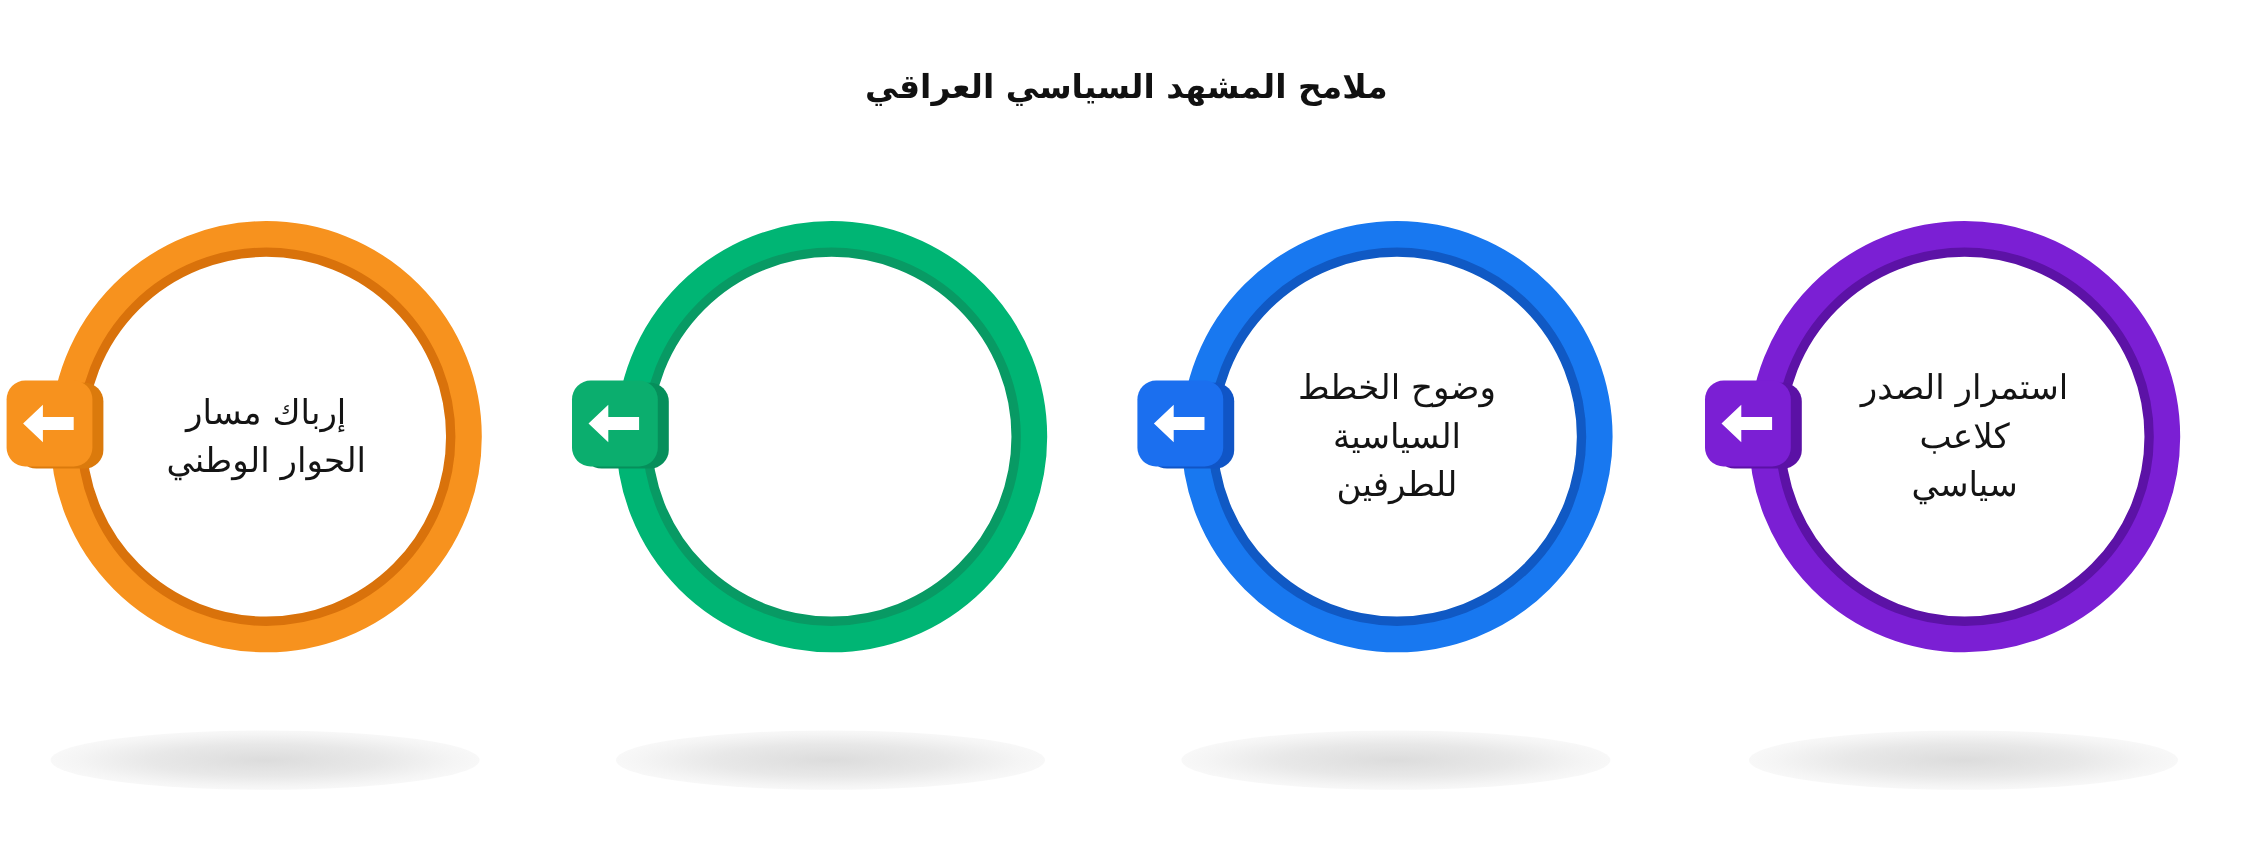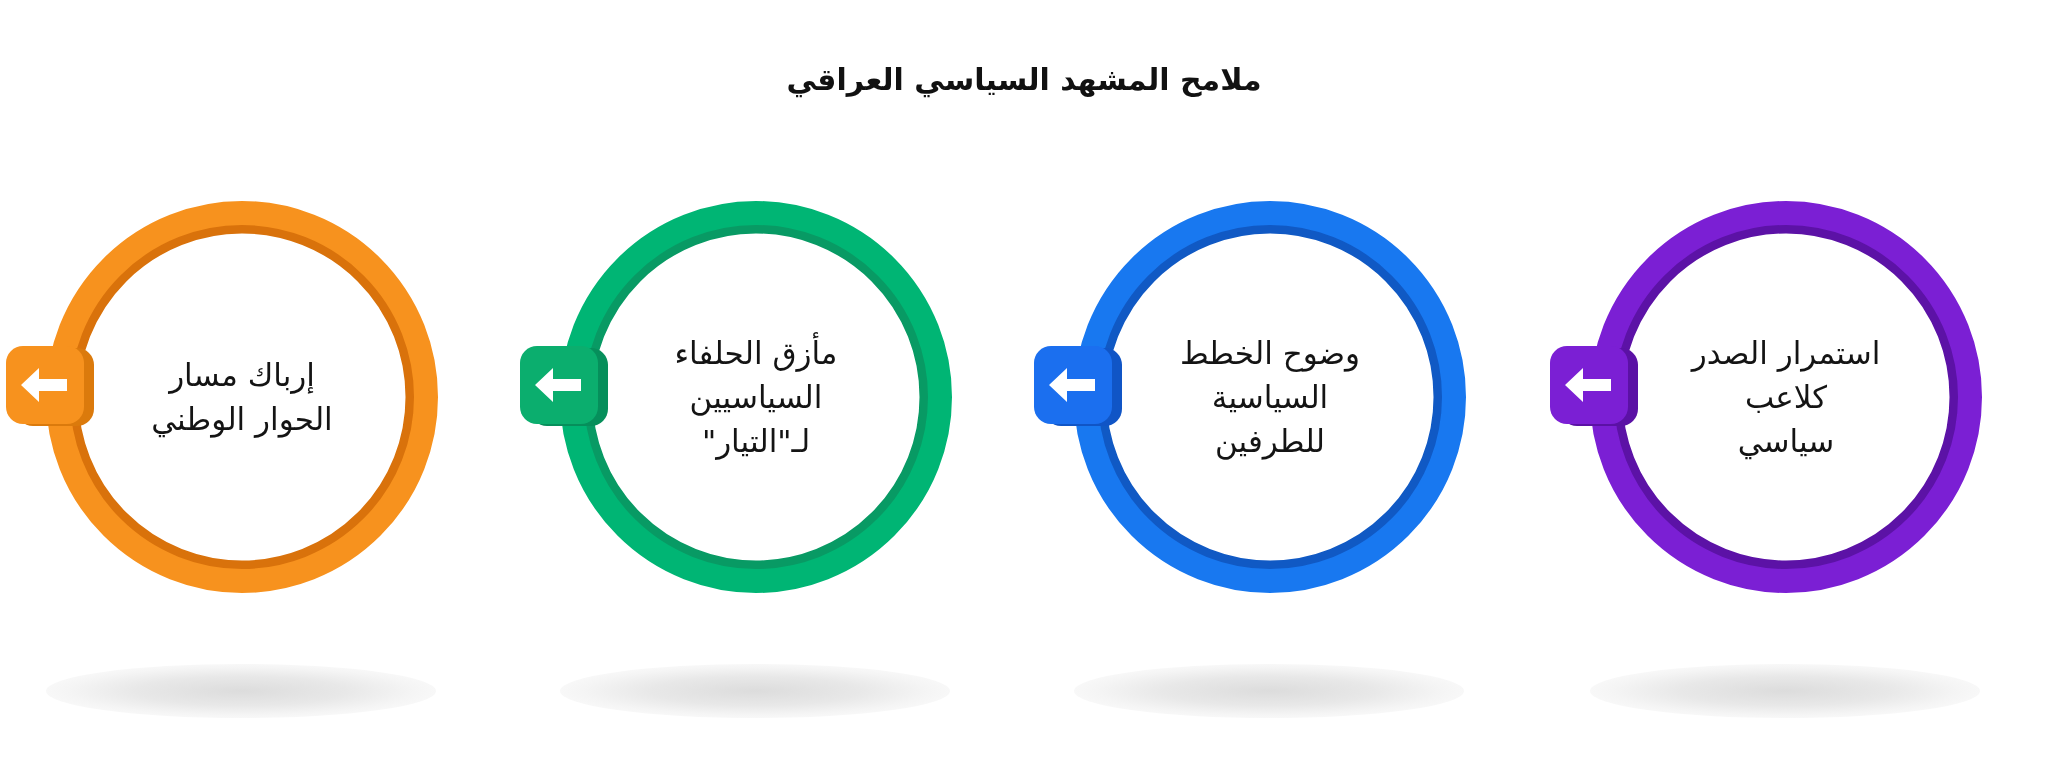--- a/index.html
+++ b/index.html
@@ -163,25 +163,20 @@
               <circle cx="201" cy="201" r="201"></circle>
             </clipPath>
         </defs>
         <g clip-path="url(#cl2)">
           <circle cx="201" cy="201" r="176" fill="none" stroke="#089A64" stroke-width="25"></circle>
           <circle cx="201" cy="201" r="184" fill="none" stroke="#00B574" stroke-width="24"></circle>
         </g>
       </svg>
     </div>
 
-    <div class="step-text">
-      <span>مأزق الحلفاء
-السياسيين
-لـ"التيار"</span>
-    </div>
 
     <div class="badge">
       <svg viewBox="0 0 98 90" xmlns="http://www.w3.org/2000/svg">
         <rect x="14" y="6" width="78" height="78" rx="17" fill="#068F5B"></rect>
         <rect x="4" y="4" width="78" height="78" rx="17" fill="#0BAE6E"></rect>
         <g transform="translate(43 43)">
           <path d="M 22 -6 L 22 6 L -6 6 L -6 17 L -24 0 L -6 -17 L -6 -6 Z" fill="#ffffff"></path>
         </g>
       </svg>
     </div>

